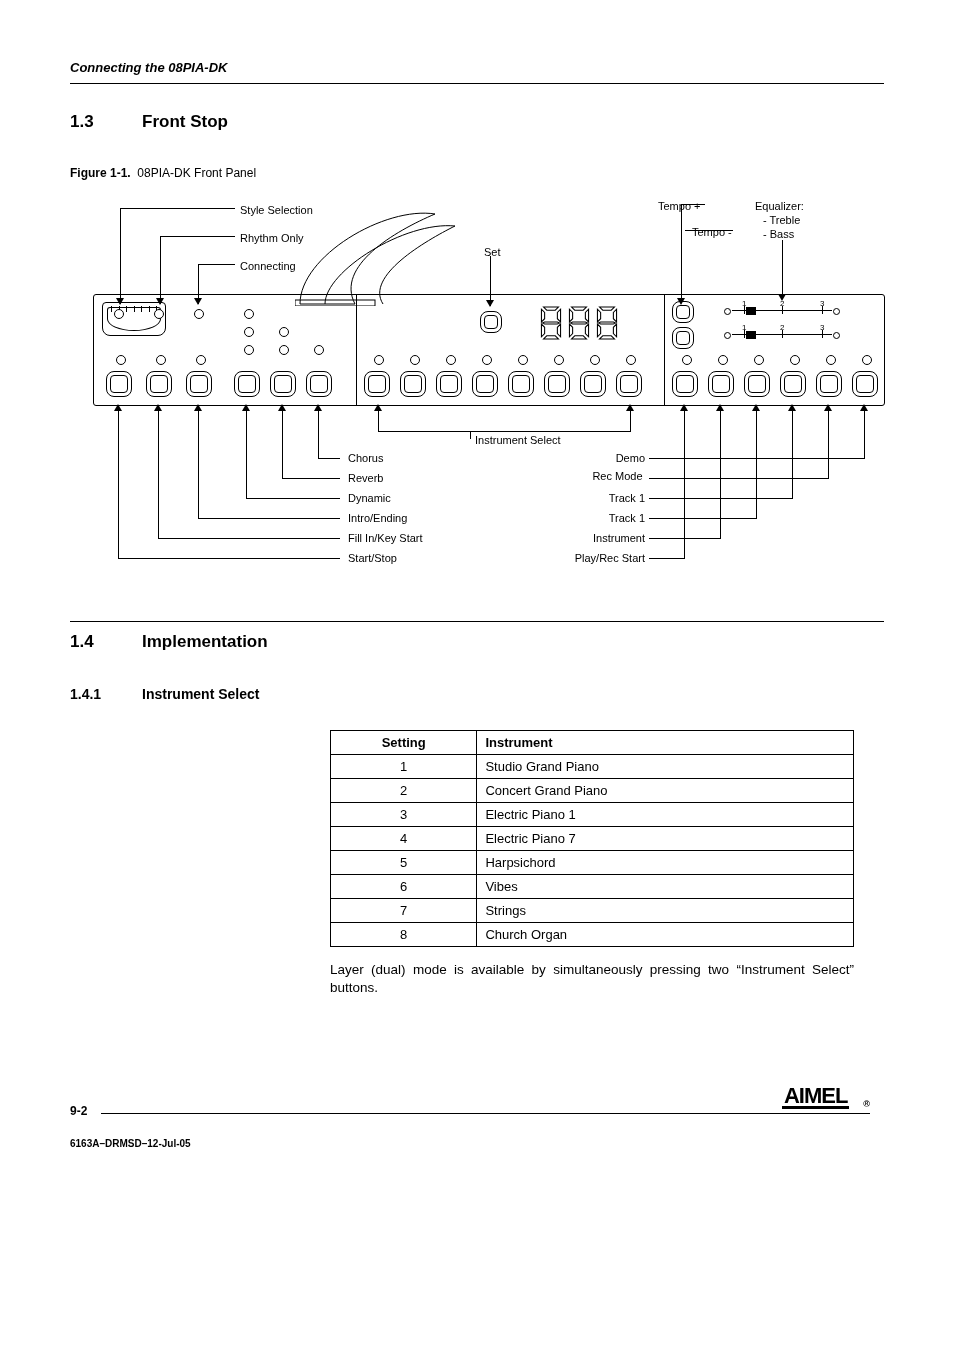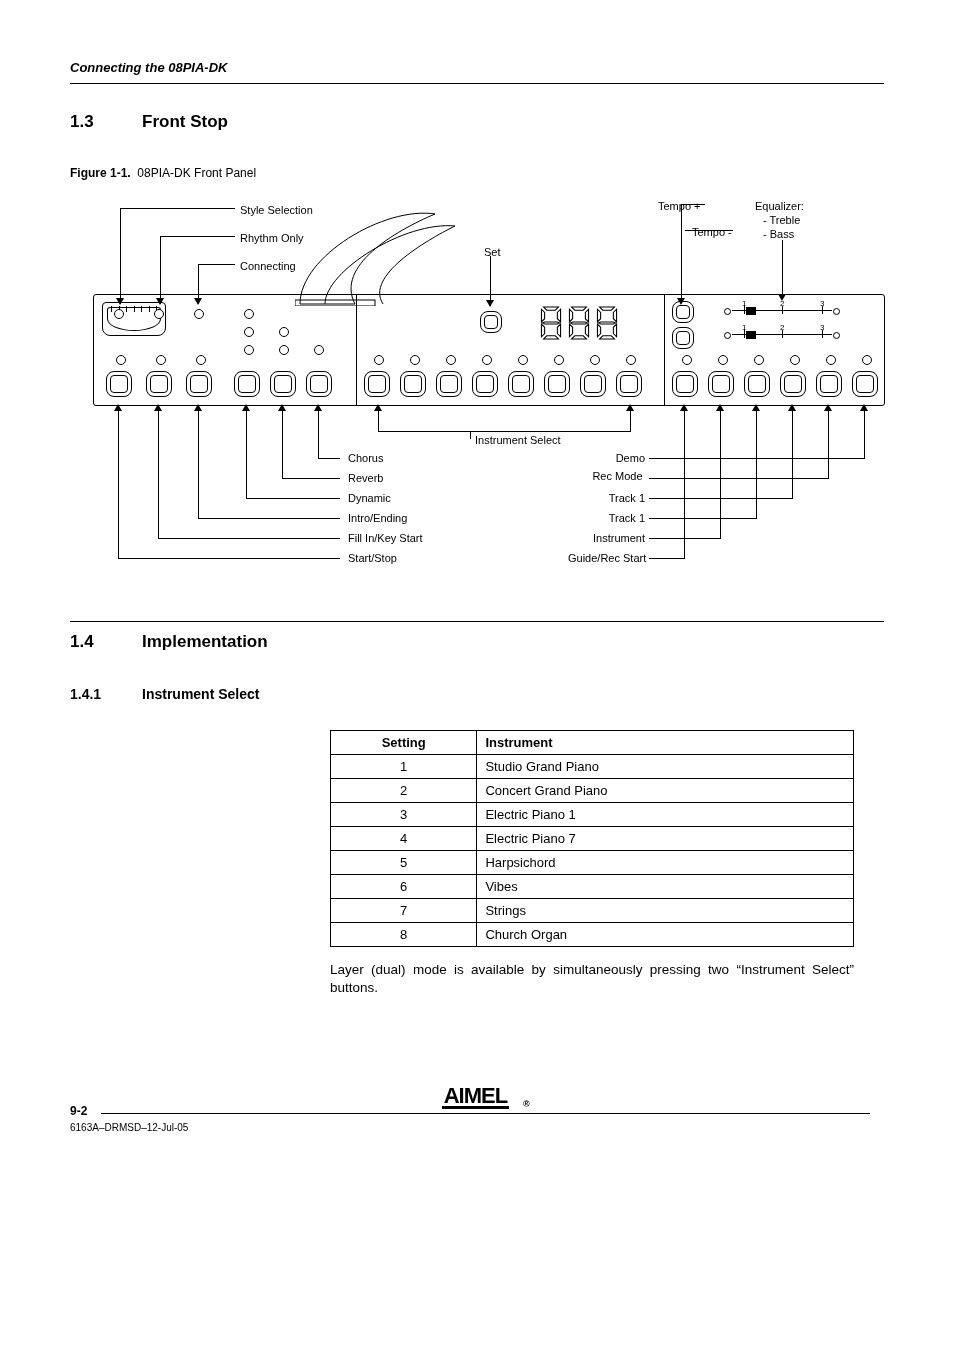--- a/index.html
+++ b/index.html
@@ -205,21 +205,21 @@
   .footer .logo {
     font-family: Arial, sans-serif;
     font-weight:900;
     font-size:22px;
     letter-spacing:-1px;
     border-bottom:3px solid #000;
     padding:0 2px;
     line-height:0.9;
   }
   .footer-rule { border-top:1px solid #000; margin-bottom:4px; margin-top:4px;}
-  .docid { font-size:10px; font-weight:normal; margin-top:4px;}
+  .docid { font-size:10px; font-weight:bold; margin-top:20px;}
 </style>
 </head>
 <body>
 
 <div class="running-head">Connecting the 08PIA-DK</div>
 <div class="running-rule"></div>
 
 <div class="h1row">
   <div class="h1num">1.3</div>
   <div>Front Stop</div>
@@ -508,21 +508,21 @@
   <div class="fl" style="left:278px; top:306px">Dynamic</div>
   <div class="fl" style="left:278px; top:326px">Intro/Ending</div>
   <div class="fl" style="left:278px; top:346px">Fill In/Key Start</div>
   <div class="fl" style="left:278px; top:366px">Start/Stop</div>
 
   <div class="fl" style="left:540px; top:266px; text-align:right; width:35px">Demo</div>
   <div class="fl" style="left:520px; top:284px; text-align:center; width:55px">Rec Mode</div>
   <div class="fl" style="left:530px; top:306px; text-align:right; width:45px">Track 1</div>
   <div class="fl" style="left:530px; top:326px; text-align:right; width:45px">Track 1</div>
   <div class="fl" style="left:510px; top:346px; text-align:right; width:65px">Instrument</div>
-  <div class="fl" style="left:498px; top:366px; text-align:right; width:77px">Guide/Rec Start</div>
+  <div class="fl" style="left:498px; top:366px; text-align:right; width:77px">Play/Rec Start</div>
 
 </div>
 
 <div class="section-rule"></div>
 <div class="h1row">
   <div class="h1num">1.4</div>
   <div>Implementation</div>
 </div>
 
 <div class="h2row">
@@ -573,20 +573,20 @@
         </tr>
       </tbody>
   </table>
 </div>
 
 <div class="bodytext">Layer (dual) mode is available by simultaneously pressing two “Instrument Select” buttons.</div>
 
 <div class="footer">
   <div>9-2</div>
   <div style="flex:1; margin:0 14px">
-    <div style="display:flex; align-items:flex-end; gap:14px; justify-content:center">
+    <div style="display:flex; align-items:flex-end; gap:14px; justify-content:flex-end">
       <span class="logo">AIMEL</span>
       <span style="font-size:9px">®</span>
     </div>
     <div class="footer-rule"></div>
   </div>
 </div>
 <div class="docid">6163A–DRMSD–12-Jul-05</div>
 
 </body></html>

